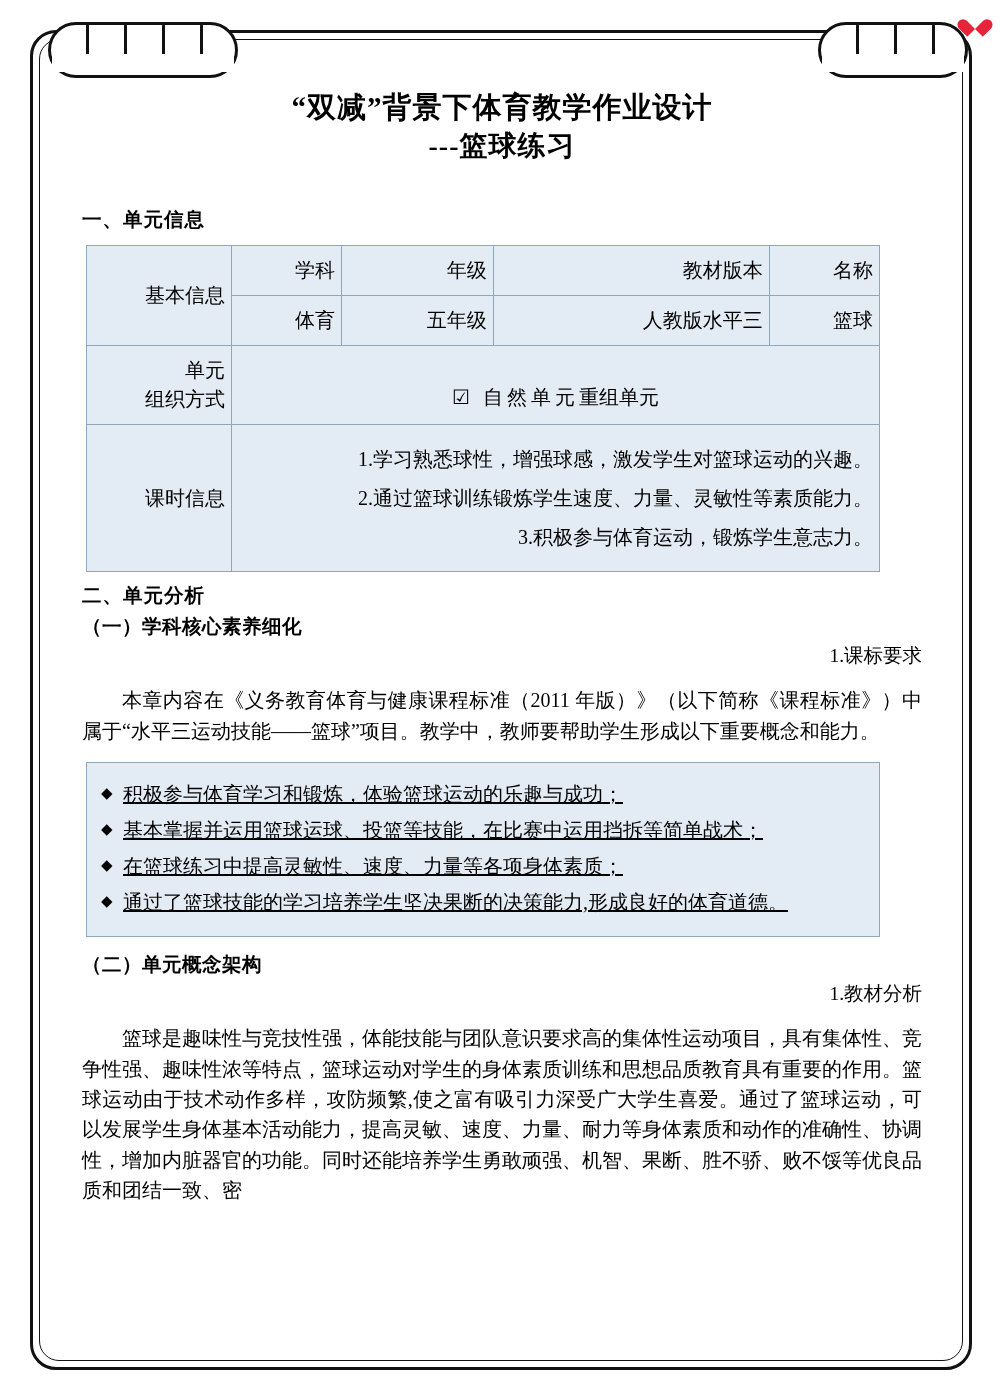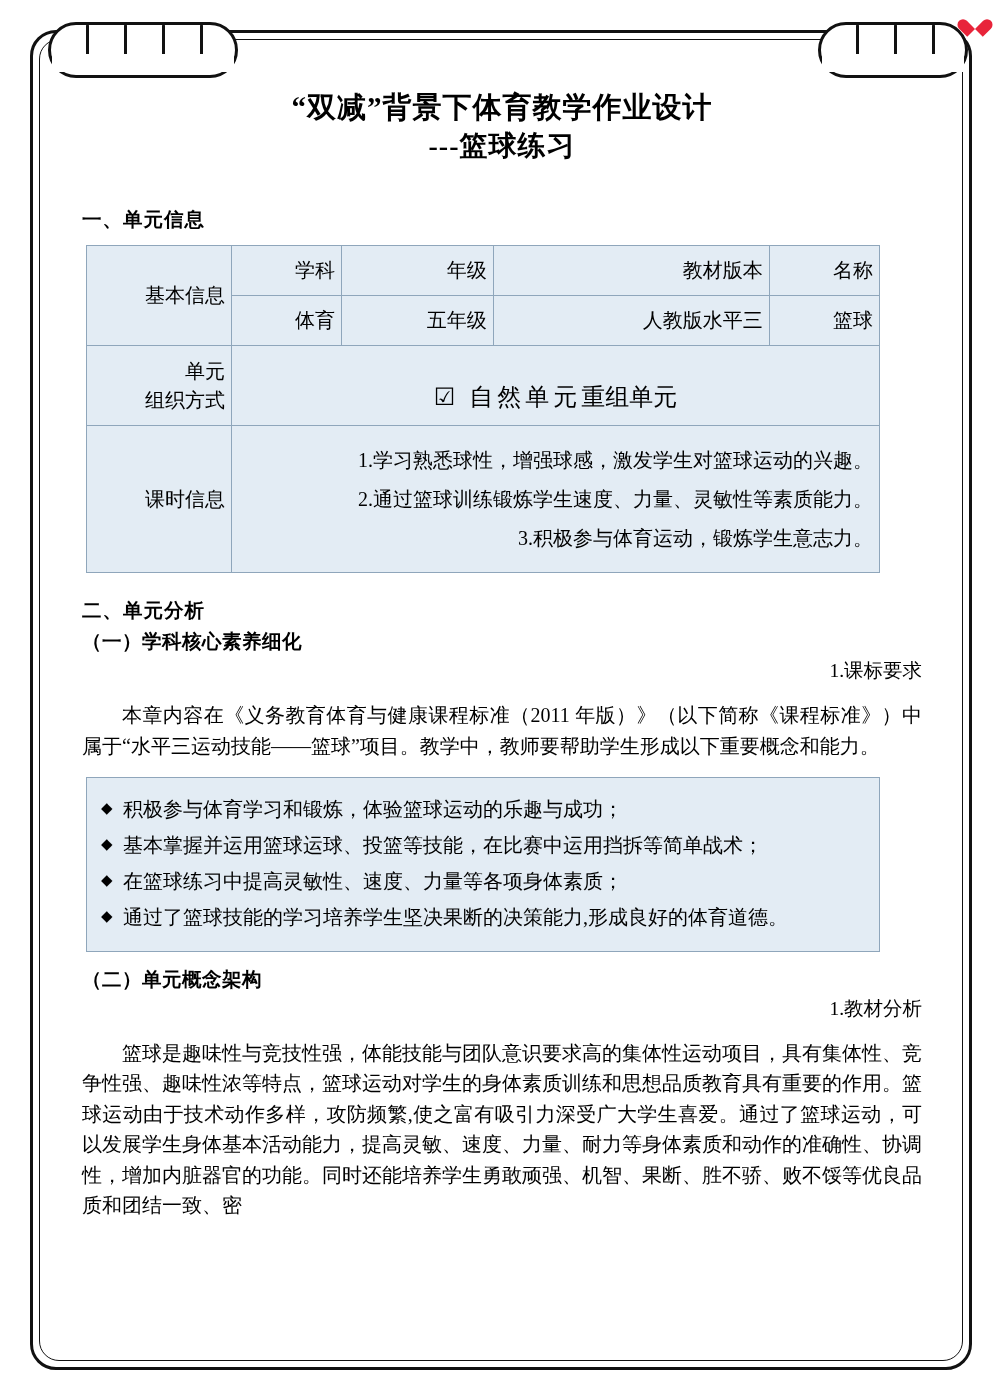--- a/index.html
+++ b/index.html
@@ -153,21 +153,21 @@
     font-size: 20px;
   }
   td.left-cell p {
     margin: 9px 0;
     line-height: 1.5;
   }
   .org-row td { padding: 6px 4px; }
   .org-opts {
     display: flex;
     justify-content: center;
-    font-size: 24px;
+    font-size: 20px;
     margin-top: 24px;
   }
   .chk { letter-spacing: 4px; }
 
   
   .bullet-box {
     border: 1px solid #8fa6bb;
     background: #e3ecf4;
     width: 794px;
     margin: 10px 0 0 4px;
@@ -180,21 +180,21 @@
     font-size: 20px;
     line-height: 1.45;
     margin: 7px 0;
   }
   .bullet-item .dot {
     flex: 0 0 auto;
     width: 22px;
     font-size: 15px;
     line-height: 1.75;
   }
-  .bullet-item .txt { flex: 1 1 auto; }
+  .bullet-item .txt { flex: 1 1 auto; text-decoration: underline; }
 </style>
 </head>
 <body>
 
 <div class="page-frame"></div>
 <div class="page-frame-inner"></div>
 <div class="scallop left"></div>
 <div class="scallop right"></div>
 <div class="scallop-rib" style="left:86px"></div>
 <div class="scallop-rib" style="left:124px"></div>
@@ -245,21 +245,21 @@
       <td class="label-cell">课时信息</td>
       <td colspan="4" class="left-cell">
         <p>1.学习熟悉球性，增强球感，激发学生对篮球运动的兴趣。</p>
         <p>2.通过篮球训练锻炼学生速度、力量、灵敏性等素质能力。</p>
         <p>3.积极参与体育运动，锻炼学生意志力。</p>
       </td>
     </tr>
   </tbody>
     </table>
 
-  <div class="h1" style="margin-top:24px;margin-bottom:2px">二、单元分析</div>
+  <div class="h1" style="margin-top:10px;margin-bottom:2px">二、单元分析</div>
   <div class="h2">（一）学科核心素养细化</div>
   <div class="h3">1.课标要求</div>
   <div class="para">本章内容在《义务教育体育与健康课程标准（2011 年版）》（以下简称《课程标准》）中属于“水平三运动技能——篮球”项目。教学中，教师要帮助学生形成以下重要概念和能力。</div>
 
   <div class="bullet-box">
     <div class="bullet-item">
       <span class="dot">◆</span>
       <span class="txt">积极参与体育学习和锻炼，体验篮球运动的乐趣与成功；</span>
     </div>
     <div class="bullet-item">

